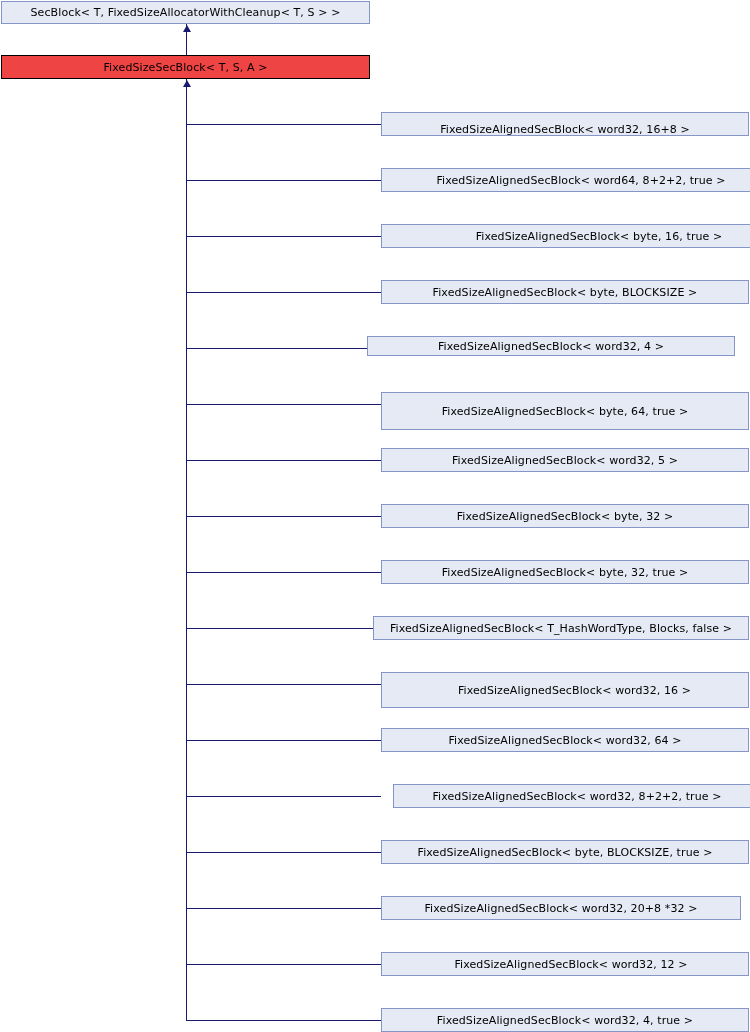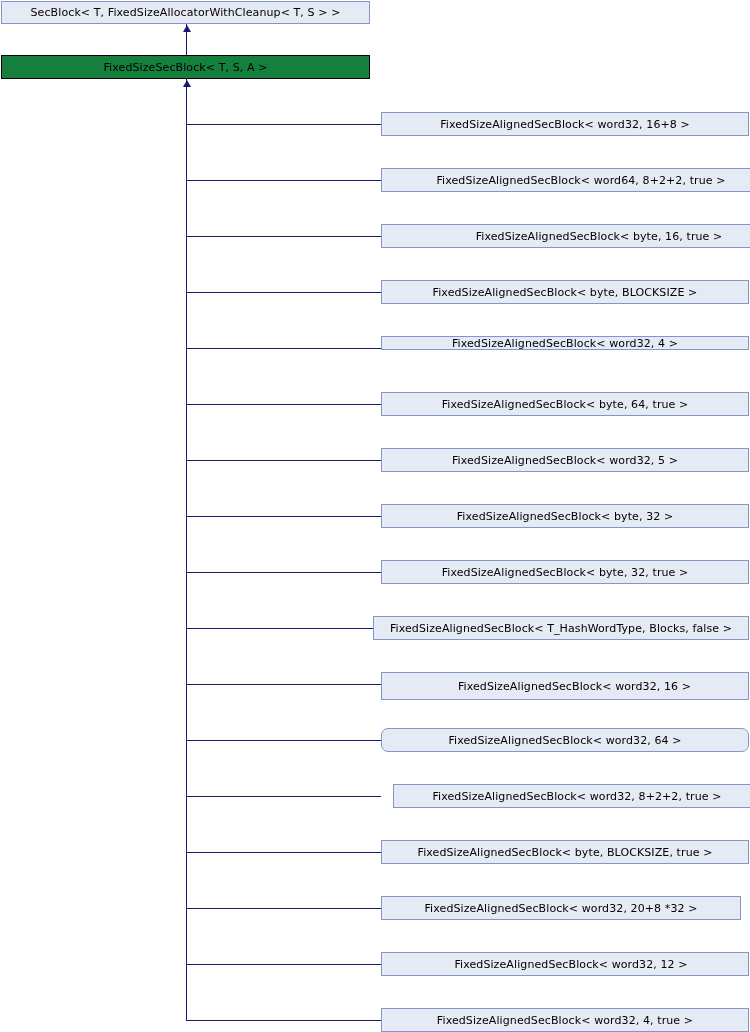--- a/index.html
+++ b/index.html
@@ -28,21 +28,21 @@
     letter-spacing: 0.1px;
     white-space: nowrap;
     color: #000000;
   }
   .node-derived,
   .node-root {
     background: #e6eaf4;
     border: 1px solid #8496c8;
   }
   .node-current {
-    background: #15803d;
+    background: #ef4444;
     border: 1px solid #000000;
   }
   .edge {
     position: absolute;
     background: #191970;
   }
   .edge-v { width: 1px; }
   .edge-h { height: 1px; }
   .arrow-up {
     position: absolute;
@@ -67,65 +67,65 @@
 
   <div class="node node-current" id="node-current" style="left: 1px; top: 55px; width: 369px; height: 24px;">
     <span>FixedSizeSecBlock&lt; T, S, A &gt;</span>
   </div>
 
   <div class="edge edge-v" id="edge-trunk" style="left: 186px; top: 79px; height: 941px;"></div>
   <div class="arrow-up" id="arrow-current" style="left: 182.5px; top: 80px;"></div>
 
   <div id="derived-layer">
       <div class="edge edge-h" style="left: 186px; top: 124px; width: 195px;"></div>
-      <div class="node node-derived" style="left: 381px; top: 112px; width: 368px; height: 24px;">
+      <div class="node node-derived" style="left: 381px; top: 112px; width: 368px; height: 24px; align-items: flex-end;">
         <span>FixedSizeAlignedSecBlock&lt; word32, 16+8 &gt;</span>
       </div>
       <div class="edge edge-h" style="left: 186px; top: 180px; width: 195px;"></div>
       <div class="node node-derived" style="left: 381px; top: 168px; width: 400px; height: 24px;">
         <span>FixedSizeAlignedSecBlock&lt; word64, 8+2+2, true &gt;</span>
       </div>
       <div class="edge edge-h" style="left: 186px; top: 236px; width: 195px;"></div>
       <div class="node node-derived" style="left: 381px; top: 224px; width: 436px; height: 24px;">
         <span>FixedSizeAlignedSecBlock&lt; byte, 16, true &gt;</span>
       </div>
       <div class="edge edge-h" style="left: 186px; top: 292px; width: 195px;"></div>
       <div class="node node-derived" style="left: 381px; top: 280px; width: 368px; height: 24px;">
         <span>FixedSizeAlignedSecBlock&lt; byte, BLOCKSIZE &gt;</span>
       </div>
       <div class="edge edge-h" style="left: 186px; top: 348px; width: 195px;"></div>
-      <div class="node node-derived" style="left: 381px; top: 336px; width: 368px; height: 14px;">
+      <div class="node node-derived" style="left: 367px; top: 336px; width: 368px; height: 20px;">
         <span>FixedSizeAlignedSecBlock&lt; word32, 4 &gt;</span>
       </div>
       <div class="edge edge-h" style="left: 186px; top: 404px; width: 195px;"></div>
-      <div class="node node-derived" style="left: 381px; top: 392px; width: 368px; height: 24px;">
+      <div class="node node-derived" style="left: 381px; top: 392px; width: 368px; height: 38px;">
         <span>FixedSizeAlignedSecBlock&lt; byte, 64, true &gt;</span>
       </div>
       <div class="edge edge-h" style="left: 186px; top: 460px; width: 195px;"></div>
       <div class="node node-derived" style="left: 381px; top: 448px; width: 368px; height: 24px;">
         <span>FixedSizeAlignedSecBlock&lt; word32, 5 &gt;</span>
       </div>
       <div class="edge edge-h" style="left: 186px; top: 516px; width: 195px;"></div>
       <div class="node node-derived" style="left: 381px; top: 504px; width: 368px; height: 24px;">
         <span>FixedSizeAlignedSecBlock&lt; byte, 32 &gt;</span>
       </div>
       <div class="edge edge-h" style="left: 186px; top: 572px; width: 195px;"></div>
       <div class="node node-derived" style="left: 381px; top: 560px; width: 368px; height: 24px;">
         <span>FixedSizeAlignedSecBlock&lt; byte, 32, true &gt;</span>
       </div>
       <div class="edge edge-h" style="left: 186px; top: 628px; width: 187px;"></div>
       <div class="node node-derived" style="left: 373px; top: 616px; width: 376px; height: 24px;">
         <span>FixedSizeAlignedSecBlock&lt; T_HashWordType, Blocks, false &gt;</span>
       </div>
       <div class="edge edge-h" style="left: 186px; top: 684px; width: 195px;"></div>
-      <div class="node node-derived" style="left: 381px; top: 672px; width: 368px; height: 28px; padding-left: 19px;">
+      <div class="node node-derived" style="left: 381px; top: 672px; width: 368px; height: 36px; padding-left: 19px;">
         <span>FixedSizeAlignedSecBlock&lt; word32, 16 &gt;</span>
       </div>
       <div class="edge edge-h" style="left: 186px; top: 740px; width: 195px;"></div>
-      <div class="node node-derived" style="left: 381px; top: 728px; width: 368px; height: 24px; border-radius: 7px;">
+      <div class="node node-derived" style="left: 381px; top: 728px; width: 368px; height: 24px;">
         <span>FixedSizeAlignedSecBlock&lt; word32, 64 &gt;</span>
       </div>
       <div class="edge edge-h" style="left: 186px; top: 796px; width: 195px;"></div>
       <div class="node node-derived" style="left: 381px; top: 784px; width: 368px; height: 24px; margin-left: 12px;">
         <span>FixedSizeAlignedSecBlock&lt; word32, 8+2+2, true &gt;</span>
       </div>
       <div class="edge edge-h" style="left: 186px; top: 852px; width: 195px;"></div>
       <div class="node node-derived" style="left: 381px; top: 840px; width: 368px; height: 24px;">
         <span>FixedSizeAlignedSecBlock&lt; byte, BLOCKSIZE, true &gt;</span>
       </div>

